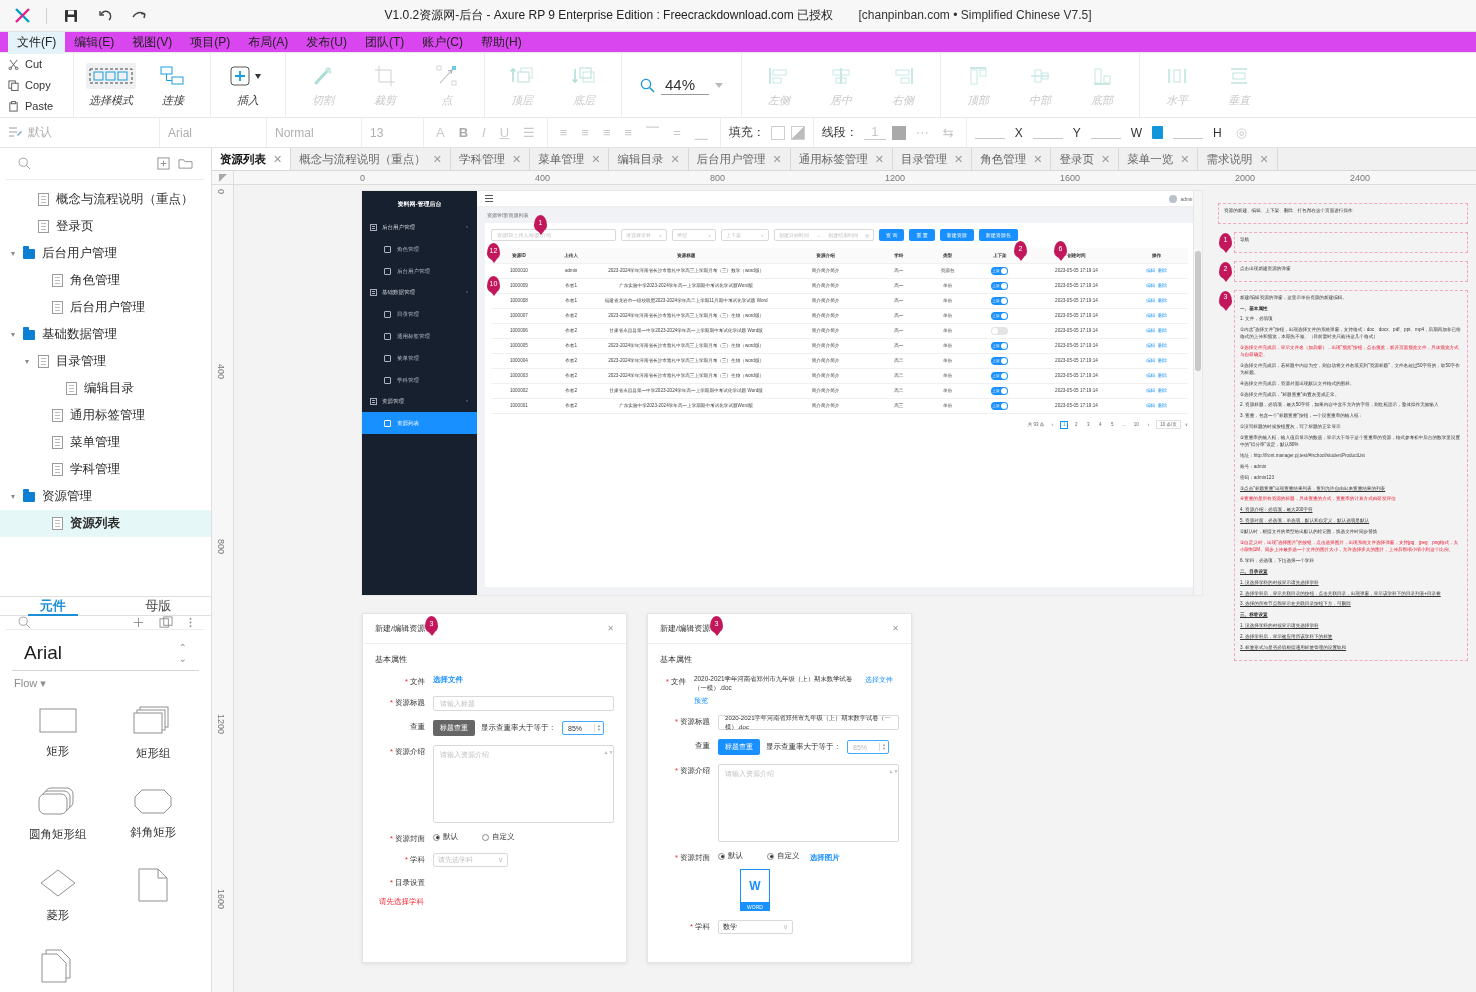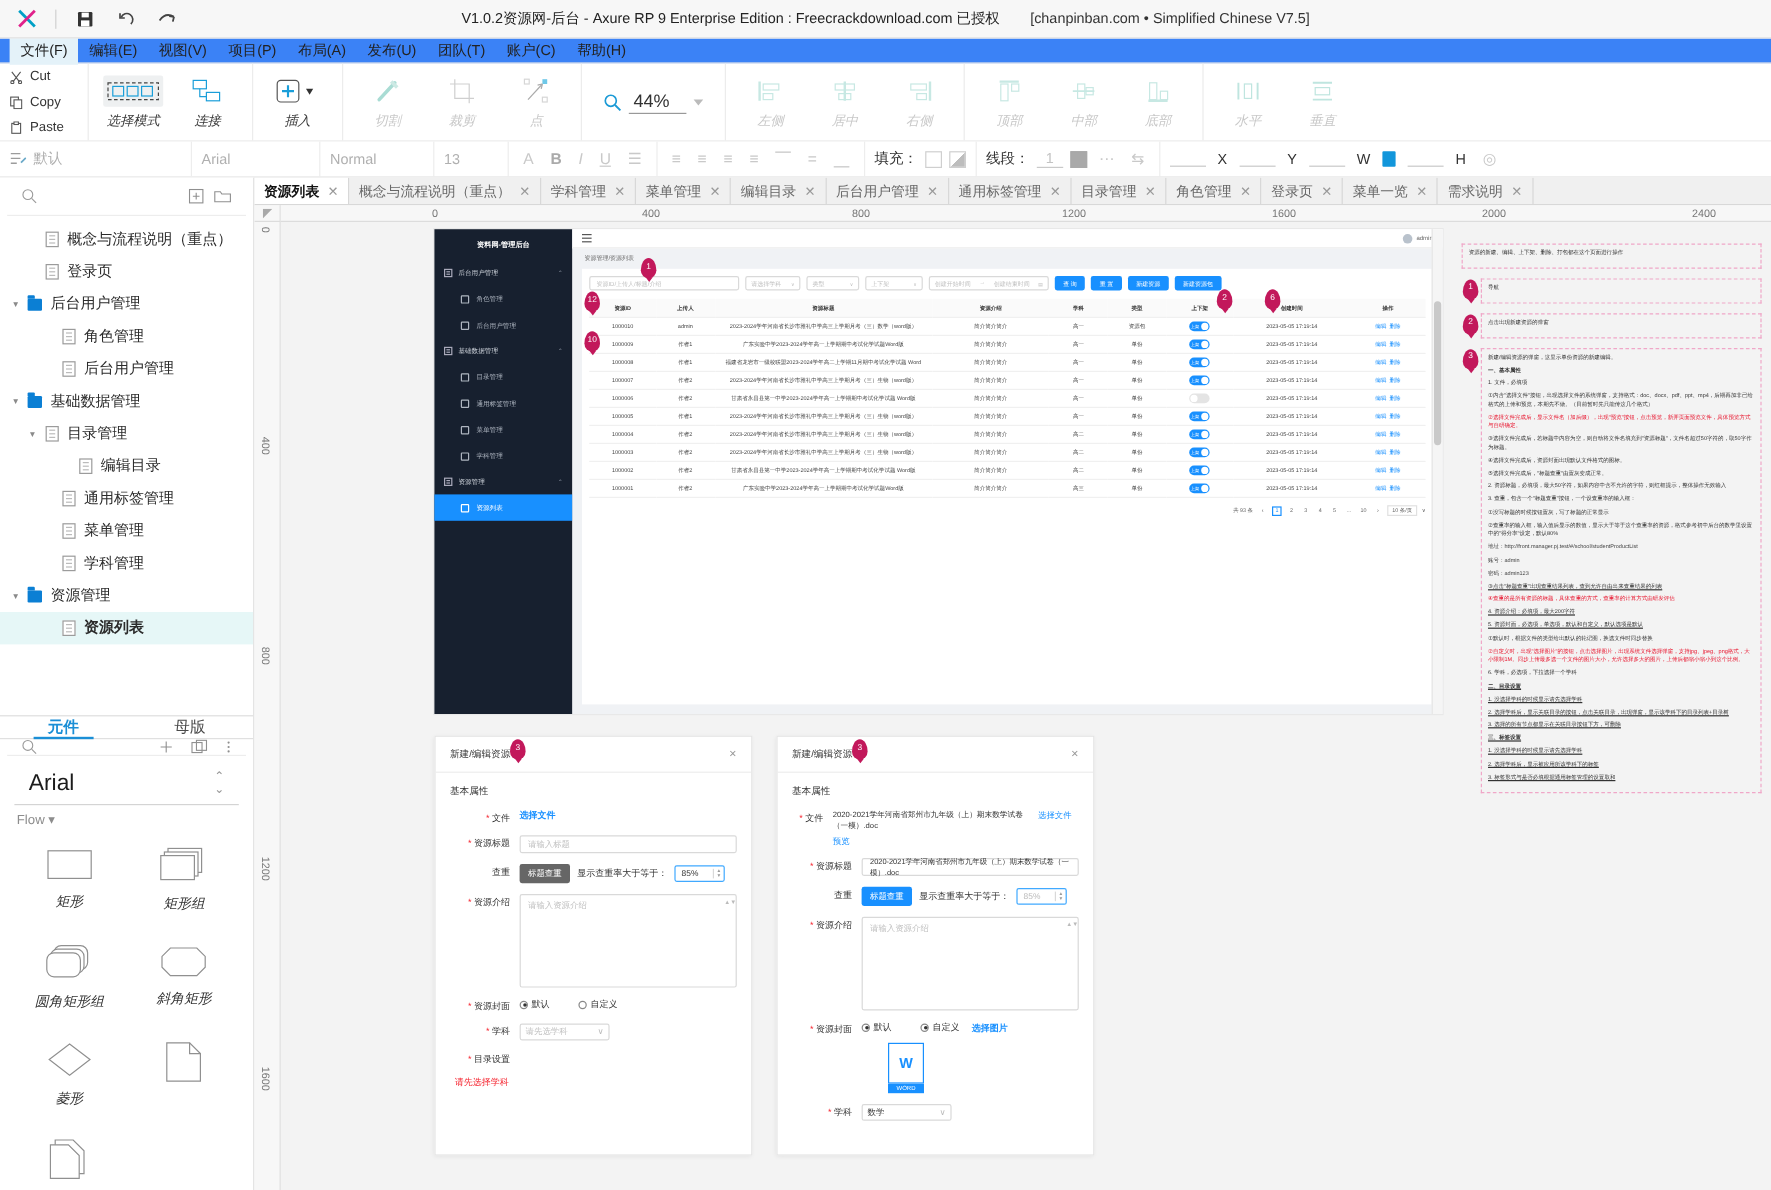--- a/index.html
+++ b/index.html
@@ -14,21 +14,21 @@
   .tb-icons { display:flex; align-items:center; gap:14px; padding-left:12px; }
   .tb-ico { width:20px; height:20px; display:flex; align-items:center; justify-content:center;
             color:#555; font-size:15px; cursor:pointer; }
   .logo-x { font-weight:bold; font-size:17px; color:#0aa; }
   .tb-sep { width:1px; height:16px; background:#d0d0d0; }
   .tb-title { position:absolute; left:0; right:0; text-align:center; font-size:12px; color:#222;
               pointer-events:none; }
   .tb-title .sub { margin-left:22px; color:#333; }
 
   
-  .menubar { height:21px; background:#3b82f6; display:flex; align-items:center;
+  .menubar { height:21px; background:#d946ef; display:flex; align-items:center;
              padding-left:8px; border-bottom:1px solid #e8e8e8; }
   .menu-item { padding:3px 9px; font-size:12px; color:#222; cursor:pointer; }
   .menu-item.active { background:#e4f2f9; }
 
   
   .toolbar { height:65px; background:#fff; display:flex; align-items:stretch;
              border-bottom:1px solid #e8e8e8; }
   .clip-col { width:74px; border-right:1px solid #ececec; display:flex; flex-direction:column;
               justify-content:center; padding-left:8px; gap:2px; }
   .clip-row { display:flex; align-items:center; gap:6px; font-size:11px; color:#333;
@@ -87,21 +87,21 @@
   .pageico:before{content:"";position:absolute;left:2px;top:2px;right:2px;height:1px;
     box-shadow:0 0 0 0 #bbb, 0 3px 0 0 #bbb, 0 6px 0 0 #bbb; background:#bbb;}
   
   .libpanel { height:396px; border-top:1px solid #dedede; display:flex; flex-direction:column;}
   .libhead { height:32px; display:flex; align-items:center; padding:0 12px; gap:14px;
              border-bottom:1px solid #ededed; margin:0 6px;}
   .libname { font-size:19px; color:#1c1c1c; padding:6px 12px 6px 12px; border-bottom:1px solid #d4d4d4;
              margin:6px 12px 0 12px; display:flex; justify-content:space-between; align-items:center;}
   .libsub { font-size:11px; color:#8d8d8d; padding:6px 14px; }
   .libgrid { display:grid; grid-template-columns:1fr 1fr; padding:0 10px; row-gap:6px;}
-  .libcell { display:flex; flex-direction:column; align-items:center; gap:7px; padding:10px 0; cursor:pointer;font-style:italic;}
+  .libcell { display:flex; flex-direction:column; align-items:center; gap:7px; padding:10px 0; cursor:pointer;}
   .libcell .cap { font-size:11.5px; color:#333;}
 
   
   .canvaswrap { flex:1; position:relative; background:#f3f3f3; overflow:hidden;}
   .tabbar { height:23px; background:#f0f0f0; display:flex; align-items:stretch;
             border-bottom:1px solid #d8d8d8; overflow:hidden;}
   .ctab { display:flex; align-items:center; gap:7px; padding:0 8px; font-size:11.5px; color:#666;
           border-right:1px solid #d8d8d8; white-space:nowrap; cursor:pointer;}
   .ctab.on { background:#fff; color:#111; font-weight:bold;}
   .ctab .x { color:#999; font-size:11px;}
@@ -357,20 +357,42 @@
             <rect x="16" y="1" width="4" height="4" fill="#6ec8e8"></rect>
             <rect x="16" y="16" width="4" height="4" stroke="#d6d6d6" fill="none"></rect>
             <path d="M4 18 L16 5" stroke="#aaa"></path>
             <path d="M16 5 L12 6 M16 5 L15 9" stroke="#aaa"></path>
           </svg>
       </div>
       <span class="lbl">点</span>
     </div>
   </div>
 
+  <div class="tgroup">
+    <div class="tbtn dis">
+      <div class="ico">
+        <svg width="26" height="22" viewBox="0 0 26 22">
+            <path d="M4 17 L4 4 M1.5 6.5 L4 4 L6.5 6.5" stroke="#b6ded8" stroke-width="1.6" fill="none"></path>
+            <rect x="12" y="3" width="11" height="10" stroke="#c9e5e1" fill="none"></rect>
+            <rect x="9" y="7" width="11" height="10" stroke="#b6ded8" fill="#fff"></rect>
+          </svg>
+      </div>
+      <span class="lbl">顶层</span>
+    </div>
+    <div class="tbtn dis">
+      <div class="ico">
+        <svg width="26" height="22" viewBox="0 0 26 22">
+            <path d="M4 4 L4 17 M1.5 14.5 L4 17 L6.5 14.5" stroke="#b6ded8" stroke-width="1.6" fill="none"></path>
+            <rect x="9" y="3" width="11" height="10" stroke="#b6ded8" fill="#fff"></rect>
+            <rect x="12" y="7" width="11" height="10" stroke="#c9e5e1" fill="none"></rect>
+          </svg>
+      </div>
+      <span class="lbl">底层</span>
+    </div>
+  </div>
 
 
   <div class="tgroup">
     <div class="zoomwrap">
       <svg width="15" height="15" viewBox="0 0 15 15">
           <circle cx="6" cy="6" r="4.6" stroke="#1b9ad6" stroke-width="1.4" fill="none"></circle>
           <path d="M9.5 9.5 L14 14" stroke="#1b9ad6" stroke-width="1.6"></path>
         </svg>
       <span class="zoomval">44%</span>
       <span class="caret lt"></span>
@@ -776,21 +798,21 @@
             <path d="M0 0 L8 0 L0 8 Z" fill="#a9a9a9"></path>
           </svg>
       </div>
       <div class="hruler" id="hruler">
           <span style="left: 126px;">0</span>
           <span style="left: 301px;">400</span>
           <span style="left: 476px;">800</span>
           <span style="left: 651px;">1200</span>
           <span style="left: 826px;">1600</span>
           <span style="left: 1001px;">2000</span>
-          <span style="left: 1176px; text-align: center;">2400</span>
+          <span style="left: 1116px; text-align: center;">2400</span>
         </div>
     </div>
     <div class="canvasarea">
       <div class="vruler" id="vruler">
           <span style="top: 4px;">0</span>
           <span style="top: 179px;">400</span>
           <span style="top: 354px;">800</span>
           <span style="top: 529px;">1200</span>
           <span style="top: 704px;">1600</span>
         </div>

